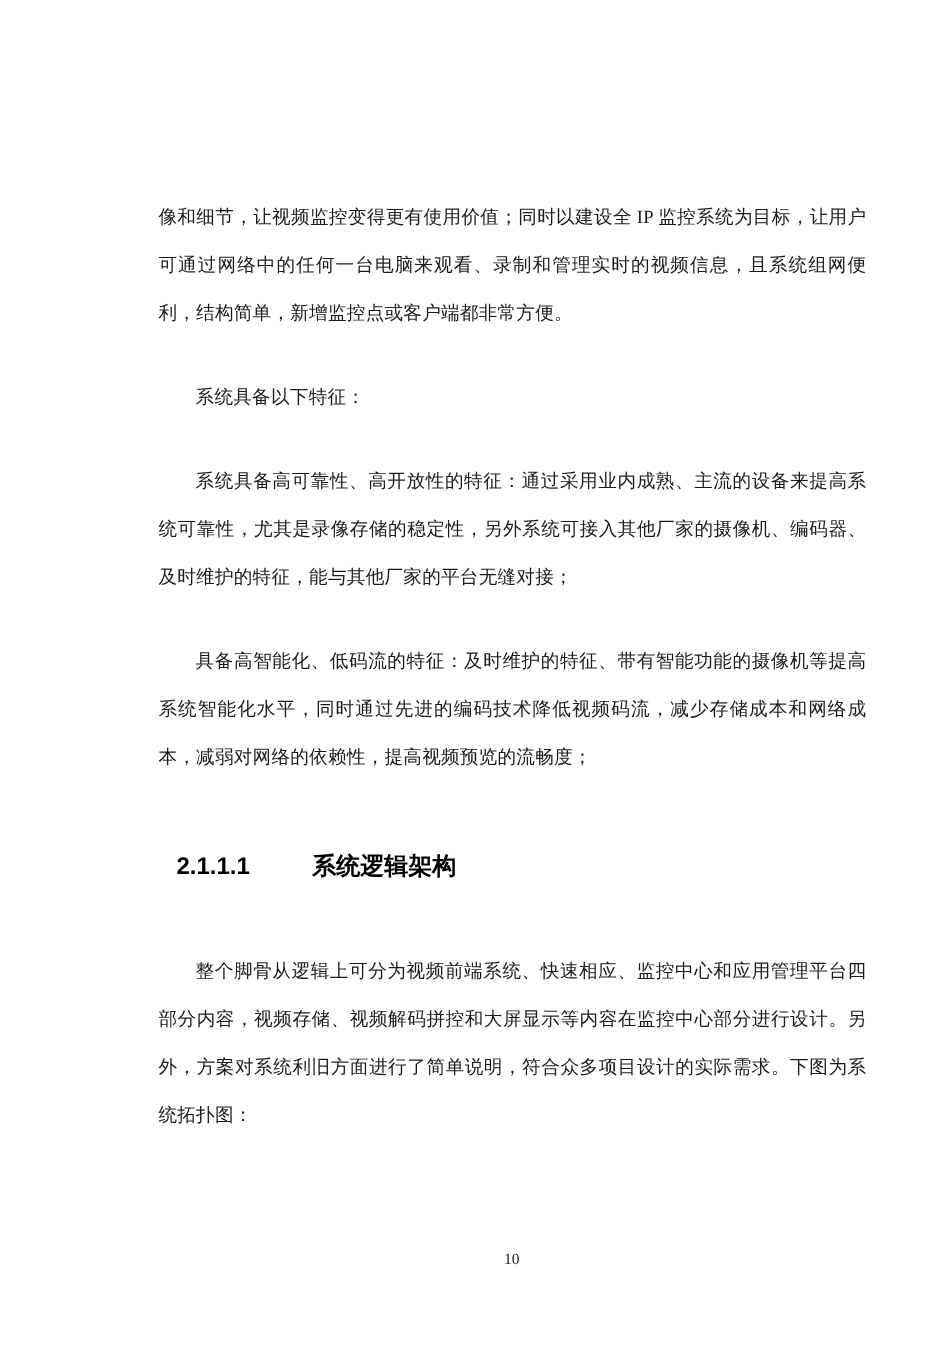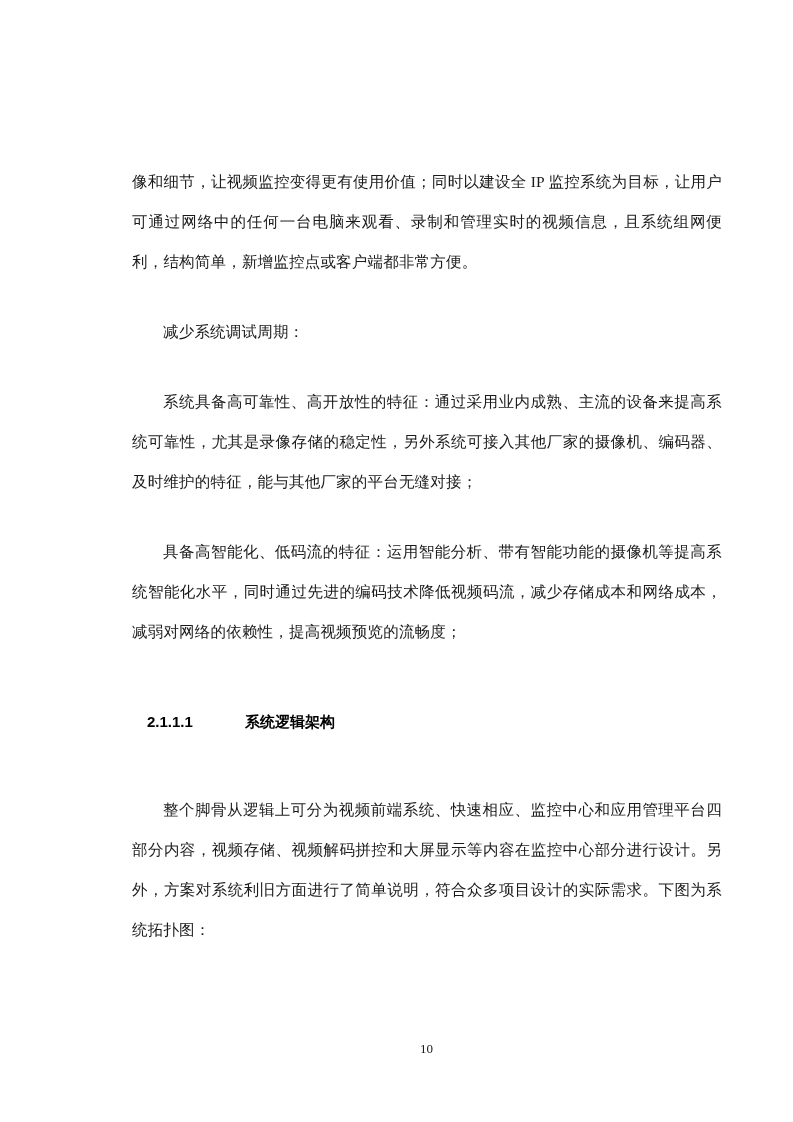--- a/index.html
+++ b/index.html
@@ -24,21 +24,21 @@
     font-size: 15.5px;
     line-height: 40px;
     text-align: justify;
     letter-spacing: 0.2px;
   }
   .para.indent { text-indent: 2em; }
   .heading {
     margin-top: 27px;
     margin-bottom: 25px;
     font-family: "Liberation Sans", "DejaVu Sans", sans-serif;
-    font-size: 15px;
+    font-size: 20px;
     font-weight: bold;
     color: #000000;
     line-height: 26px;
   }
   .heading .heading-title { margin-left: 22px; }
   .page-number {
     position: absolute;
     bottom: 80px;
     left: 0;
     width: 100%;
@@ -48,25 +48,25 @@
   }
 </style>
 </head>
 <body>
 
 <div class="page">
   <div class="content">
 
     <p class="para">像和细节，让视频监控变得更有使用价值；同时以建设全 IP 监控系统为目标，让用户可通过网络中的任何一台电脑来观看、录制和管理实时的视频信息，且系统组网便利，结构简单，新增监控点或客户端都非常方便。</p>
 
-    <p class="para indent">减少系统调试周期：</p>
+    <p class="para indent">系统具备以下特征：</p>
 
     <p class="para indent">系统具备高可靠性、高开放性的特征：通过采用业内成熟、主流的设备来提高系统可靠性，尤其是录像存储的稳定性，另外系统可接入其他厂家的摄像机、编码器、及时维护的特征，能与其他厂家的平台无缝对接；</p>
 
-    <p class="para indent">具备高智能化、低码流的特征：运用智能分析、带有智能功能的摄像机等提高系统智能化水平，同时通过先进的编码技术降低视频码流，减少存储成本和网络成本，减弱对网络的依赖性，提高视频预览的流畅度；</p>
+    <p class="para indent">具备高智能化、低码流的特征：及时维护的特征、带有智能功能的摄像机等提高系统智能化水平，同时通过先进的编码技术降低视频码流，减少存储成本和网络成本，减弱对网络的依赖性，提高视频预览的流畅度；</p>
 
 
 
     <h3 class="heading">
       <span>2.1.1.1</span><span class="heading-title">系统逻辑架构</span>
     </h3>
 
     <p class="para indent">整个脚骨从逻辑上可分为视频前端系统、快速相应、监控中心和应用管理平台四部分内容，视频存储、视频解码拼控和大屏显示等内容在监控中心部分进行设计。另外，方案对系统利旧方面进行了简单说明，符合众多项目设计的实际需求。下图为系统拓扑图：</p>
 
   </div>

